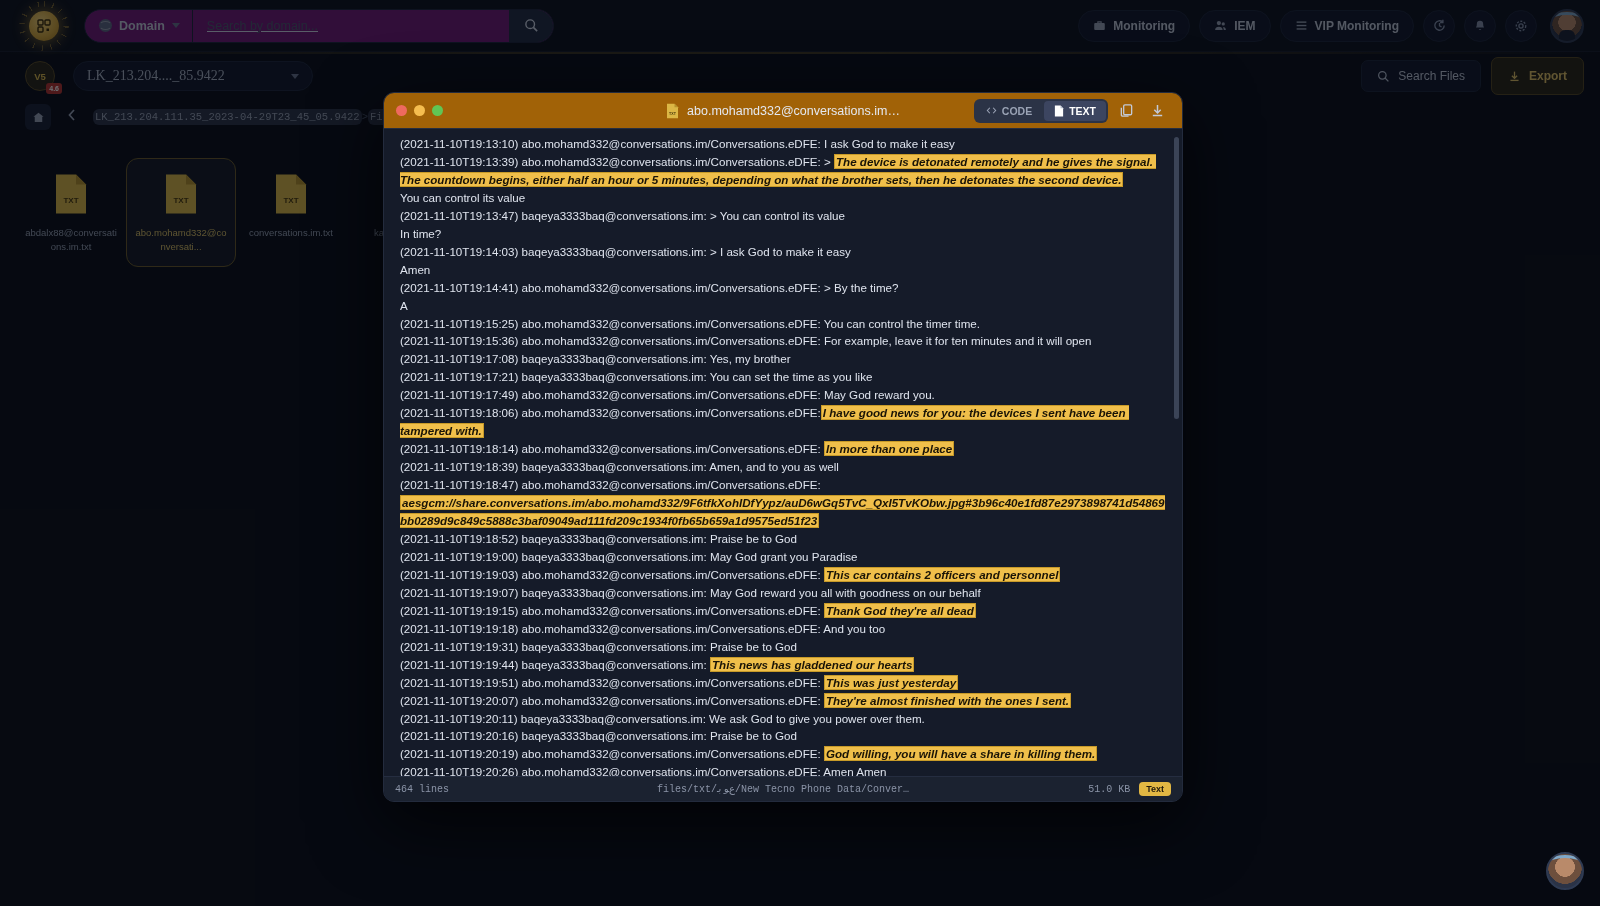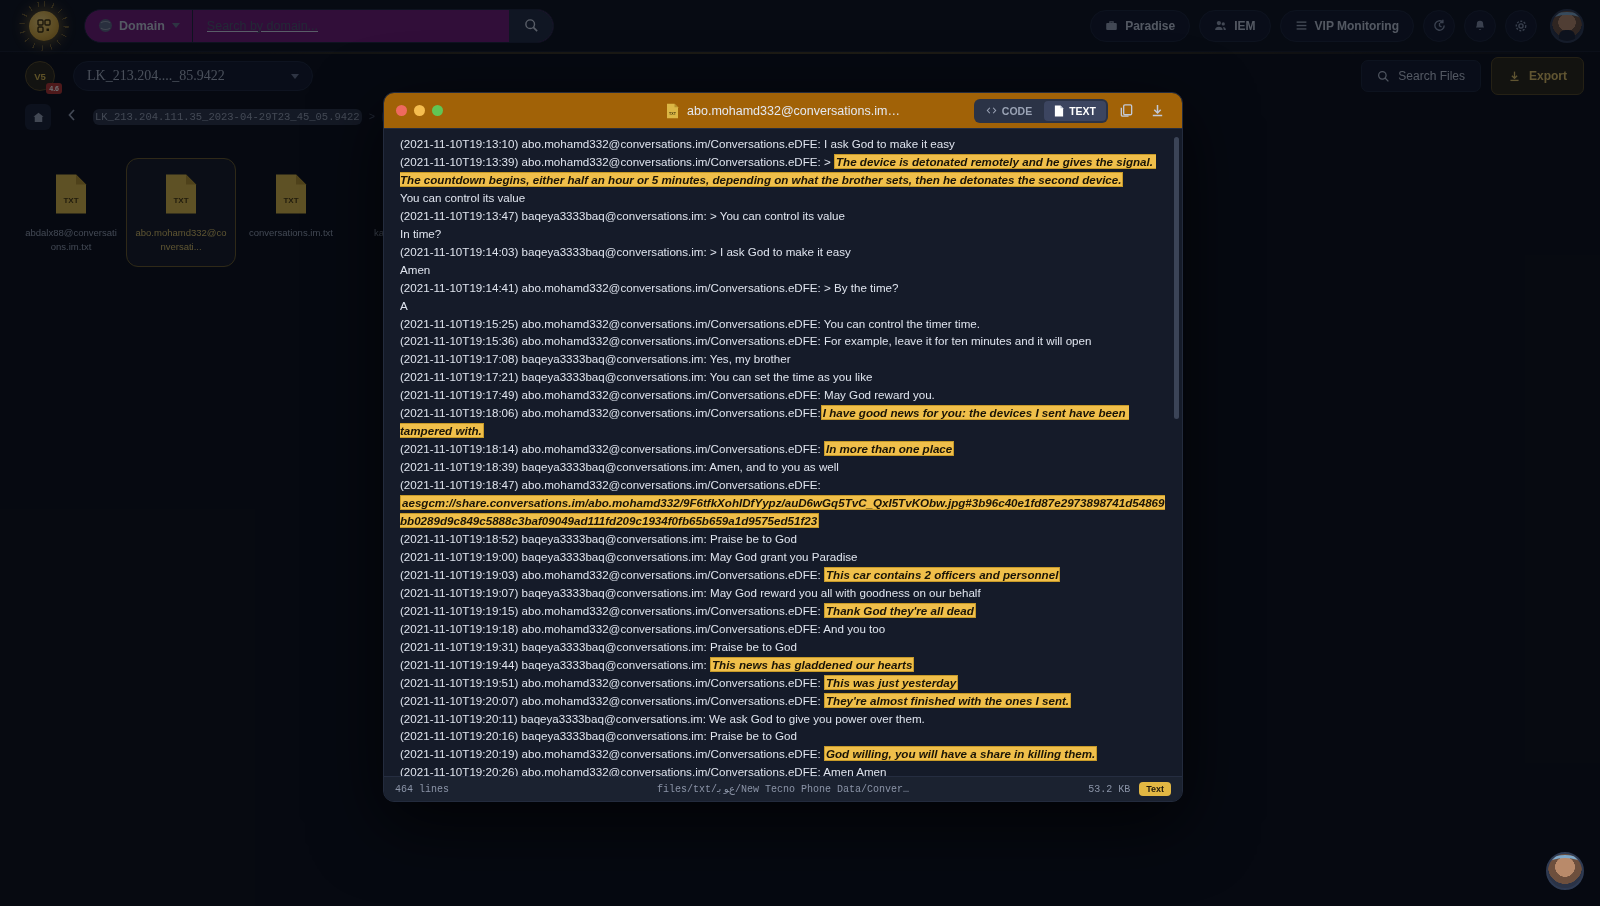--- a/index.html
+++ b/index.html
@@ -191,21 +191,21 @@
     padding: 0 16px; gap: 13px; position: relative; z-index: 3;
   }
   .homebtn {
     width: 26px; height: 26px; border-radius: 6px;
     background: #1a2133;
     display: flex; align-items: center; justify-content: center;
     cursor: pointer; margin-left: 9px; flex: 0 0 auto;
   }
   .backchev { cursor: pointer; padding: 0 3px; flex: 0 0 auto; }
   .crumbs {
-    display: flex; align-items: center; gap: 7px;
+    display: flex; align-items: center; 
     font-family: "Liberation Mono", monospace;
     font-size: 10.5px; color: #9aa3b5;
     white-space: nowrap; overflow: hidden;
   }
   .crumbs .sep { color: #4a5368; }
   .crumbs .seg { cursor: pointer; }
 
   
   .filegrid {
     position: absolute; left: 16px; top: 158px;
@@ -392,21 +392,21 @@
     </div>
   </div>
 
   <div class="nav-right">
 
     <div class="pill">
       <svg width="13" height="13" viewBox="0 0 16 16">
         <rect x="1.5" y="5" width="13" height="8.5" rx="1.3" fill="#9aa3b5"></rect>
         <path d="M6 5V3.6h4V5" fill="none" stroke="#9aa3b5" stroke-width="1.4"></path>
       </svg>
-      <span>Paradise</span>
+      <span>Monitoring</span>
     </div>
 
     <div class="pill">
       <svg width="13" height="13" viewBox="0 0 16 16">
         <circle cx="6" cy="5" r="2.6" fill="#9aa3b5"></circle>
         <circle cx="11.4" cy="6" r="2" fill="#9aa3b5"></circle>
         <path d="M1.4 13.6c0-2.7 2.1-4 4.6-4s4.6 1.3 4.6 4z" fill="#9aa3b5"></path>
         <path d="M11.2 9.8c2 .1 3.4 1.2 3.4 3.8h-2.5" fill="#9aa3b5"></path>
       </svg>
       <span>IEM</span>
@@ -606,20 +606,20 @@
     <div class="lines" id="lines-root"><div class="ln"><span>(2021-11-10T19:13:10) abo.mohamd332@conversations.im/Conversations.eDFE: I ask God to make it easy</span></div><div class="ln"><span>(2021-11-10T19:13:39) abo.mohamd332@conversations.im/Conversations.eDFE: &gt; </span><span class="hl">The device is detonated remotely and he gives the signal. The countdown begins, either half an hour or 5 minutes, depending on what the brother sets, then he detonates the second device.</span></div><div class="ln"><span>You can control its value</span></div><div class="ln"><span>(2021-11-10T19:13:47) baqeya3333baq@conversations.im: &gt; You can control its value</span></div><div class="ln"><span>In time?</span></div><div class="ln"><span>(2021-11-10T19:14:03) baqeya3333baq@conversations.im: &gt; I ask God to make it easy</span></div><div class="ln"><span>Amen</span></div><div class="ln"><span>(2021-11-10T19:14:41) abo.mohamd332@conversations.im/Conversations.eDFE: &gt; By the time?</span></div><div class="ln"><span>A</span></div><div class="ln"><span>(2021-11-10T19:15:25) abo.mohamd332@conversations.im/Conversations.eDFE: You can control the timer time.</span></div><div class="ln"><span>(2021-11-10T19:15:36) abo.mohamd332@conversations.im/Conversations.eDFE: For example, leave it for ten minutes and it will open</span></div><div class="ln"><span>(2021-11-10T19:17:08) baqeya3333baq@conversations.im: Yes, my brother</span></div><div class="ln"><span>(2021-11-10T19:17:21) baqeya3333baq@conversations.im: You can set the time as you like</span></div><div class="ln"><span>(2021-11-10T19:17:49) abo.mohamd332@conversations.im/Conversations.eDFE: May God reward you.</span></div><div class="ln"><span>(2021-11-10T19:18:06) abo.mohamd332@conversations.im/Conversations.eDFE:</span><span class="hl">I have good news for you: the devices I sent have been tampered with.</span></div><div class="ln"><span>(2021-11-10T19:18:14) abo.mohamd332@conversations.im/Conversations.eDFE: </span><span class="hl">In more than one place</span></div><div class="ln"><span>(2021-11-10T19:18:39) baqeya3333baq@conversations.im: Amen, and to you as well</span></div><div class="ln"><span>(2021-11-10T19:18:47) abo.mohamd332@conversations.im/Conversations.eDFE:
 </span><span class="hl">aesgcm://share.conversations.im/abo.mohamd332/9F6tfkXohIDfYypz/auD6wGq5TvC_QxI5TvKObw.jpg#3b96c40e1fd87e2973898741d54869bb0289d9c849c5888c3baf09049ad111fd209c1934f0fb65b659a1d9575ed51f23</span></div><div class="ln"><span>(2021-11-10T19:18:52) baqeya3333baq@conversations.im: Praise be to God</span></div><div class="ln"><span>(2021-11-10T19:19:00) baqeya3333baq@conversations.im: May God grant you Paradise</span></div><div class="ln"><span>(2021-11-10T19:19:03) abo.mohamd332@conversations.im/Conversations.eDFE: </span><span class="hl">This car contains 2 officers and personnel</span></div><div class="ln"><span>(2021-11-10T19:19:07) baqeya3333baq@conversations.im: May God reward you all with goodness on our behalf</span></div><div class="ln"><span>(2021-11-10T19:19:15) abo.mohamd332@conversations.im/Conversations.eDFE: </span><span class="hl">Thank God they're all dead</span></div><div class="ln"><span>(2021-11-10T19:19:18) abo.mohamd332@conversations.im/Conversations.eDFE: And you too</span></div><div class="ln"><span>(2021-11-10T19:19:31) baqeya3333baq@conversations.im: Praise be to God</span></div><div class="ln"><span>(2021-11-10T19:19:44) baqeya3333baq@conversations.im: </span><span class="hl">This news has gladdened our hearts</span></div><div class="ln"><span>(2021-11-10T19:19:51) abo.mohamd332@conversations.im/Conversations.eDFE: </span><span class="hl">This was just yesterday</span></div><div class="ln"><span>(2021-11-10T19:20:07) abo.mohamd332@conversations.im/Conversations.eDFE: </span><span class="hl">They're almost finished with the ones I sent.</span></div><div class="ln"><span>(2021-11-10T19:20:11) baqeya3333baq@conversations.im: We ask God to give you power over them.</span></div><div class="ln"><span>(2021-11-10T19:20:16) baqeya3333baq@conversations.im: Praise be to God</span></div><div class="ln"><span>(2021-11-10T19:20:19) abo.mohamd332@conversations.im/Conversations.eDFE: </span><span class="hl">God willing, you will have a share in killing them.</span></div><div class="ln"><span>(2021-11-10T19:20:26) abo.mohamd332@conversations.im/Conversations.eDFE: Amen Amen</span></div></div>
     <div class="scrollbar"></div>
   </div>
 
   <div class="mfoot">
     <div class="mfoot-inner">
       <span>464 lines</span>
       <span class="path">files/txt/ﻉﻮﺑ/New Tecno Phone Data/Conver…</span>
       <span class="mfoot-right">
-        <span>53.2 KB</span>
+        <span>51.0 KB</span>
         <span class="tag">Text</span>
       </span>
     </div>
   </div>
 </div>
 
 <div class="botavatar"></div>
 
 </body></html>

